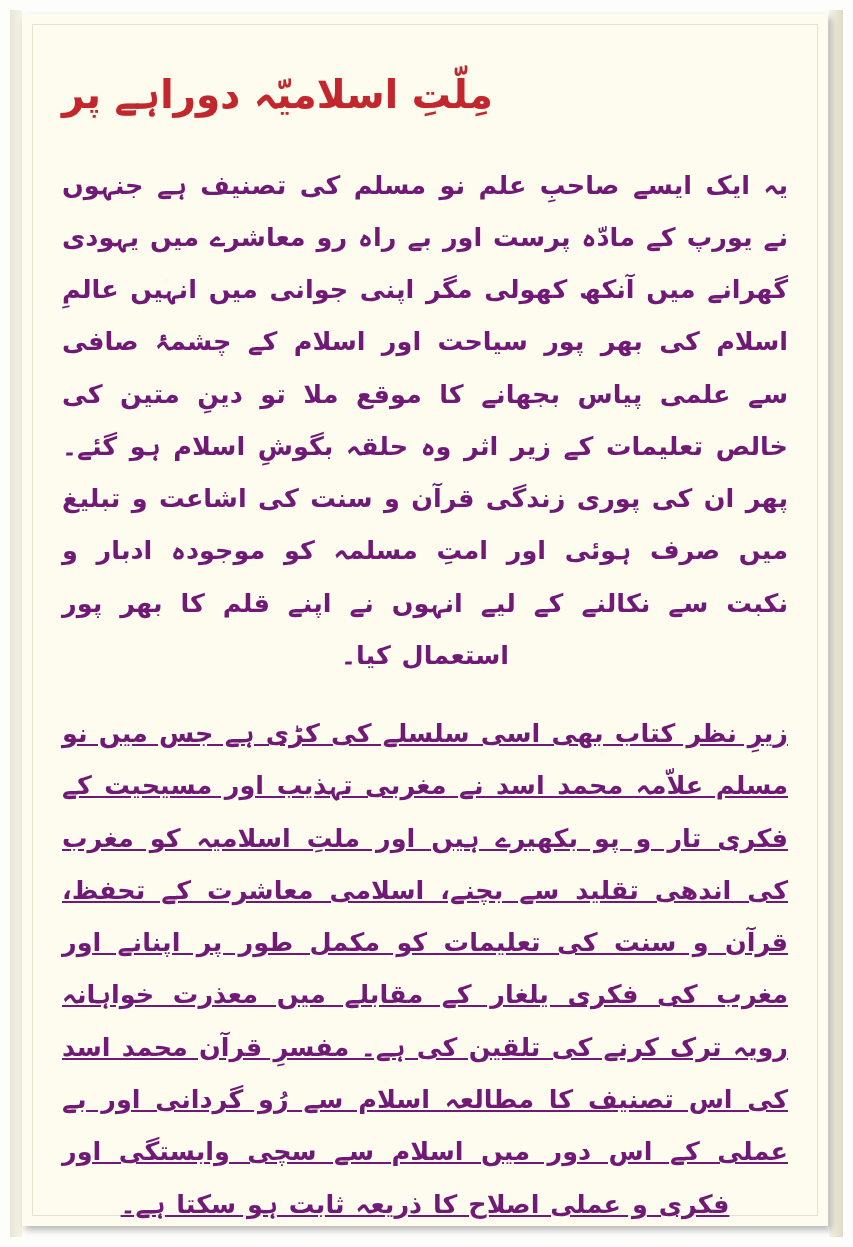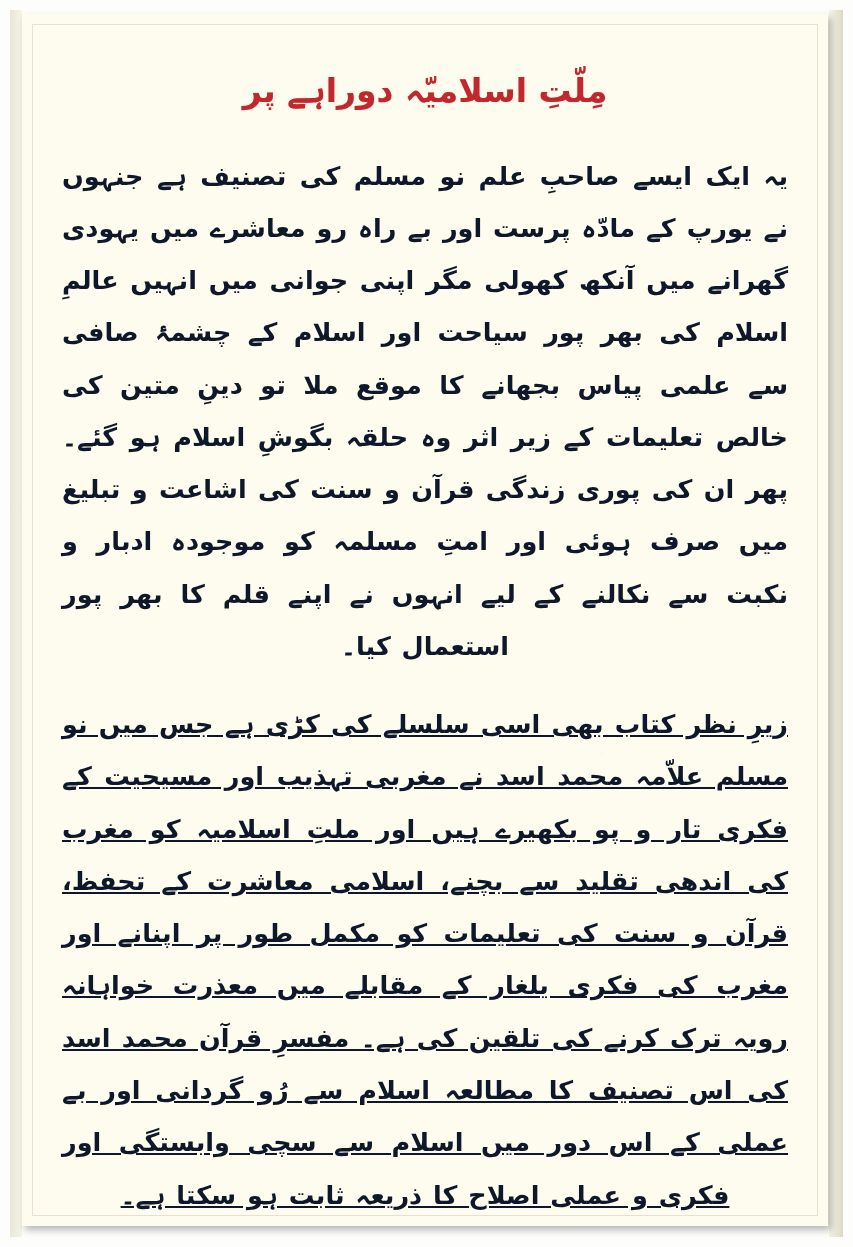--- a/index.html
+++ b/index.html
@@ -68,33 +68,33 @@
     position: absolute;
     left: 40px;
     right: 40px;
     top: 52px;
     bottom: 30px;
   }
 
   .doc-title {
     color: #c1272d;
     font-family: "DejaVu Sans", "Liberation Sans", sans-serif;
-    font-size: 33px;
+    font-size: 39px;
     font-weight: 700;
-    text-align: center;
+    text-align: left;
     line-height: 1.5;
     letter-spacing: 0.5px;
     margin: 0 0 34px 0;
     direction: rtl;
     text-shadow: 0 0 1px rgba(193,39,45,0.35);
   }
 
   .doc-body p {
     margin: 0 0 26px 0;
-    color: #0f172a;
+    color: #701a75;
     font-size: 25.5px;
     line-height: 2.05;
     text-align: justify;
     text-align-last: center;
     direction: rtl;
     font-weight: 600;
     letter-spacing: 0.2px;
     word-spacing: 2px;
   }
 

